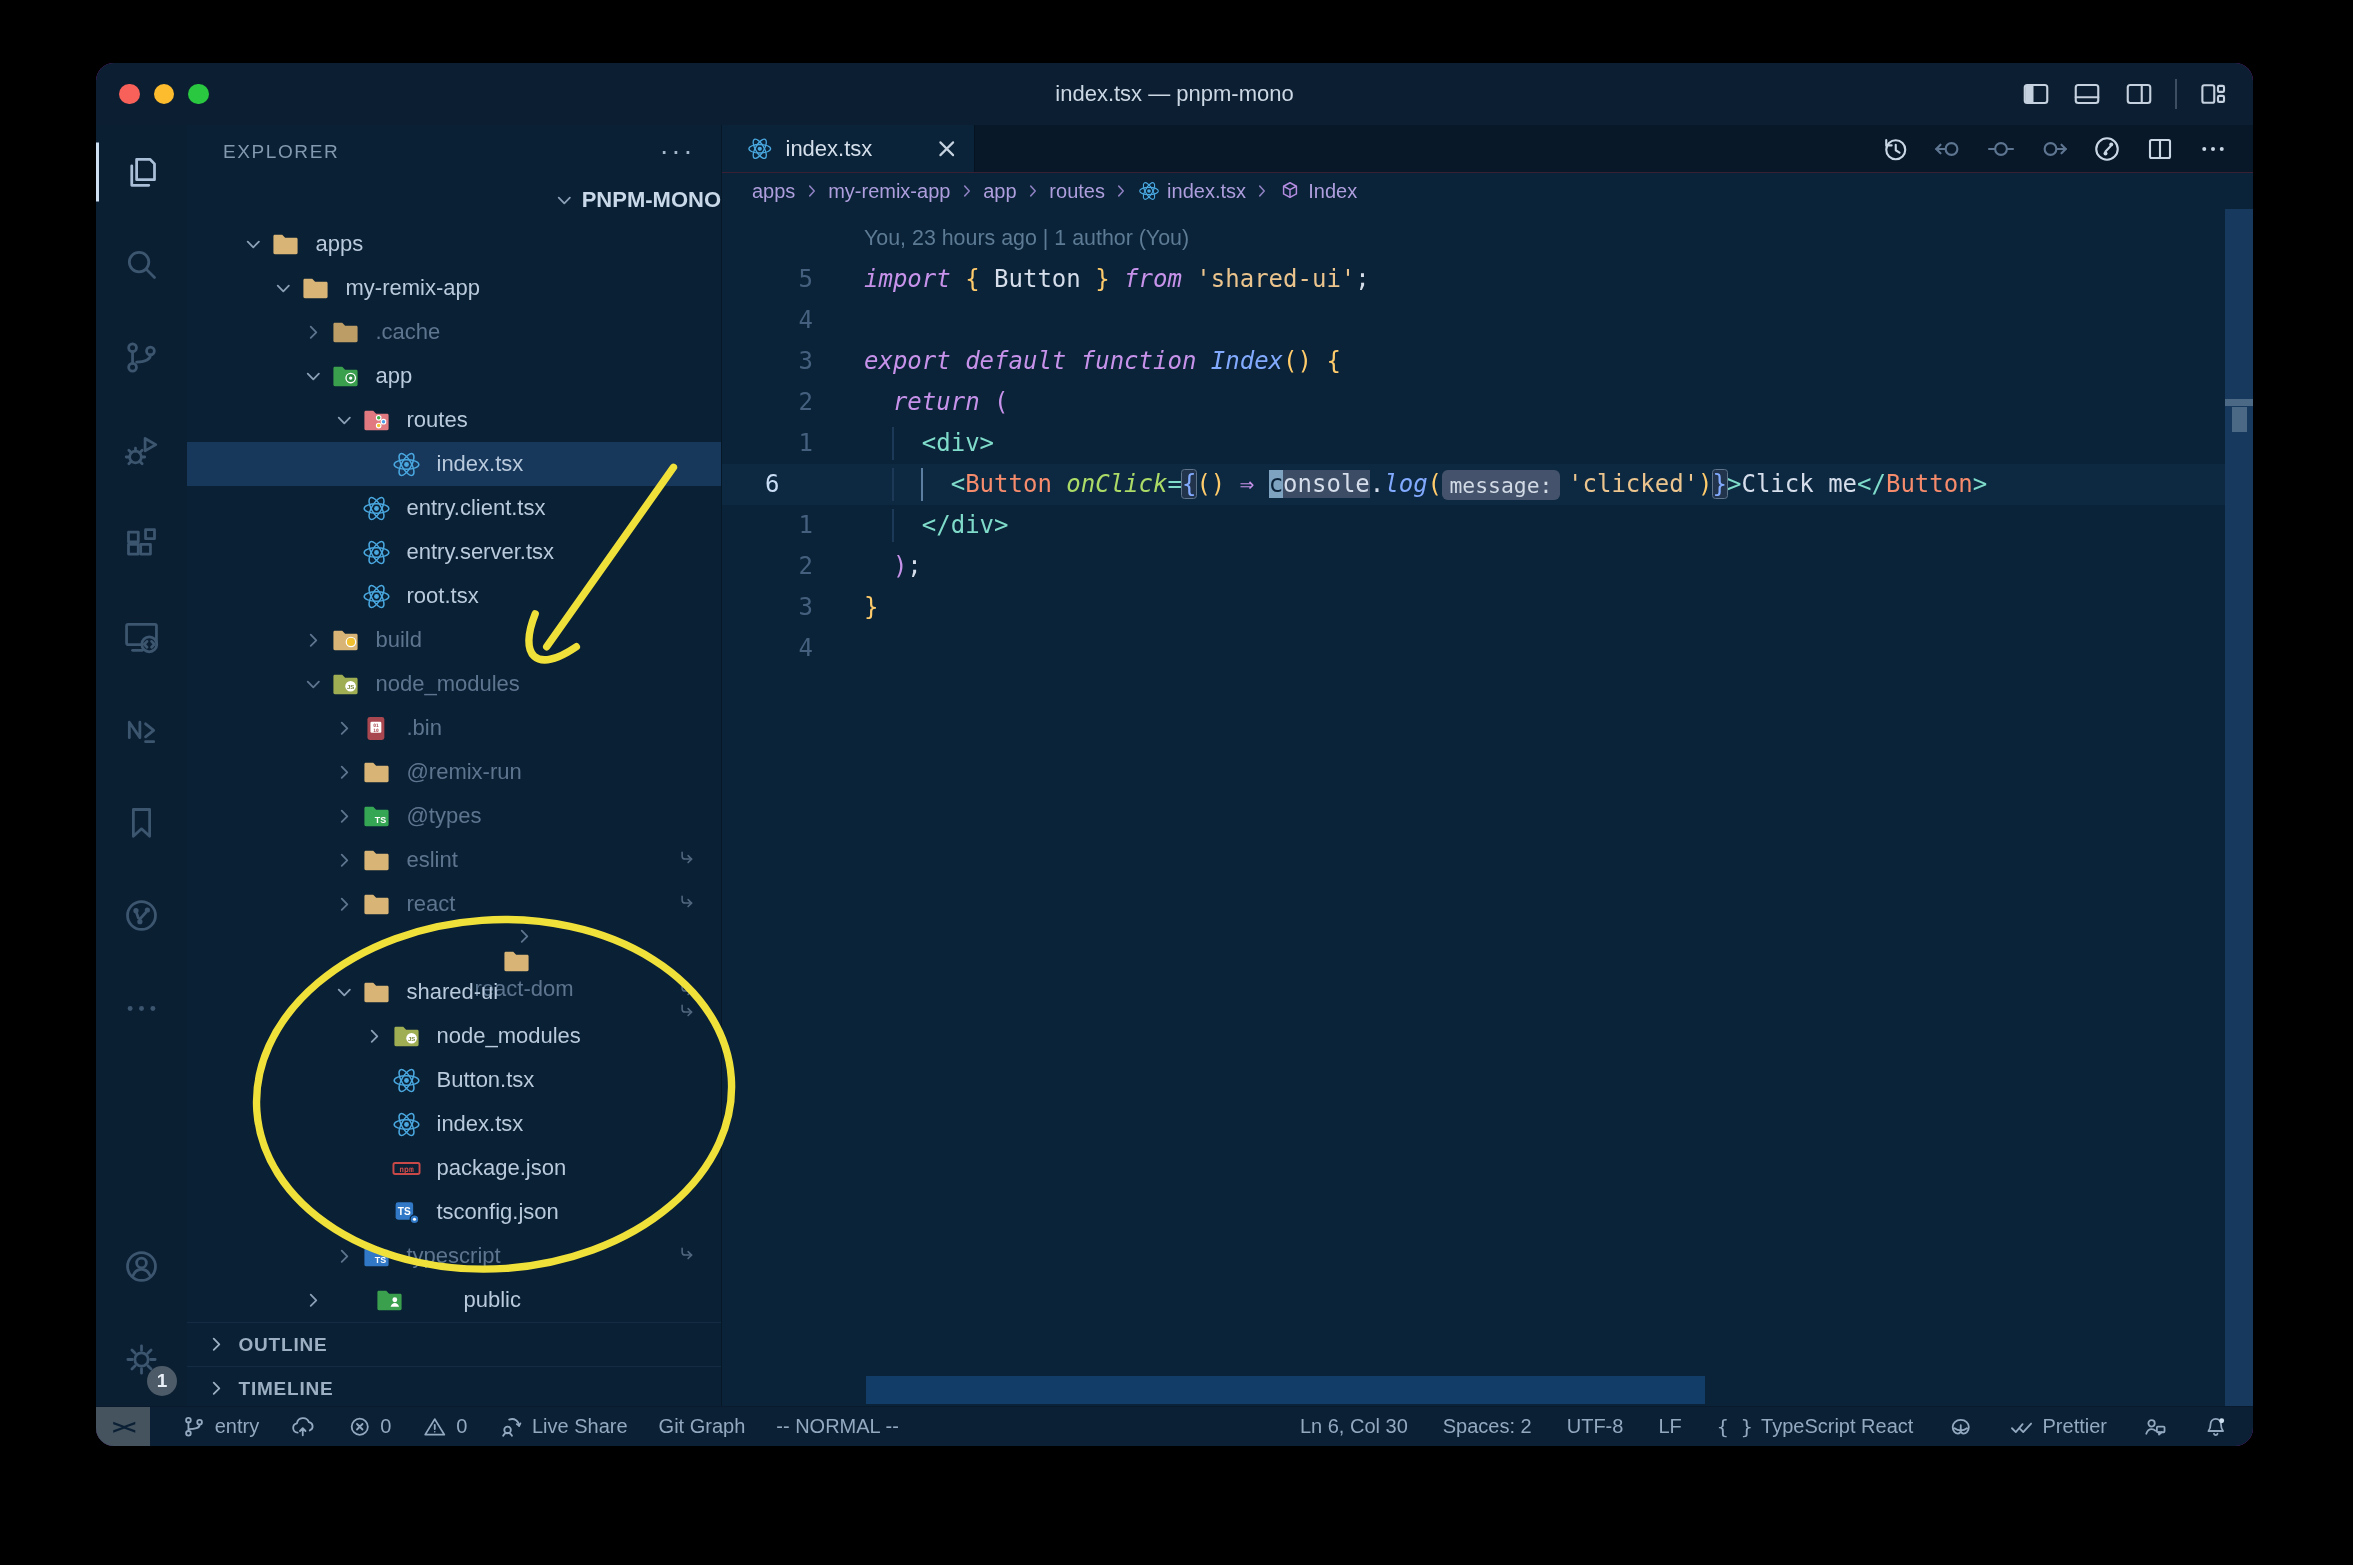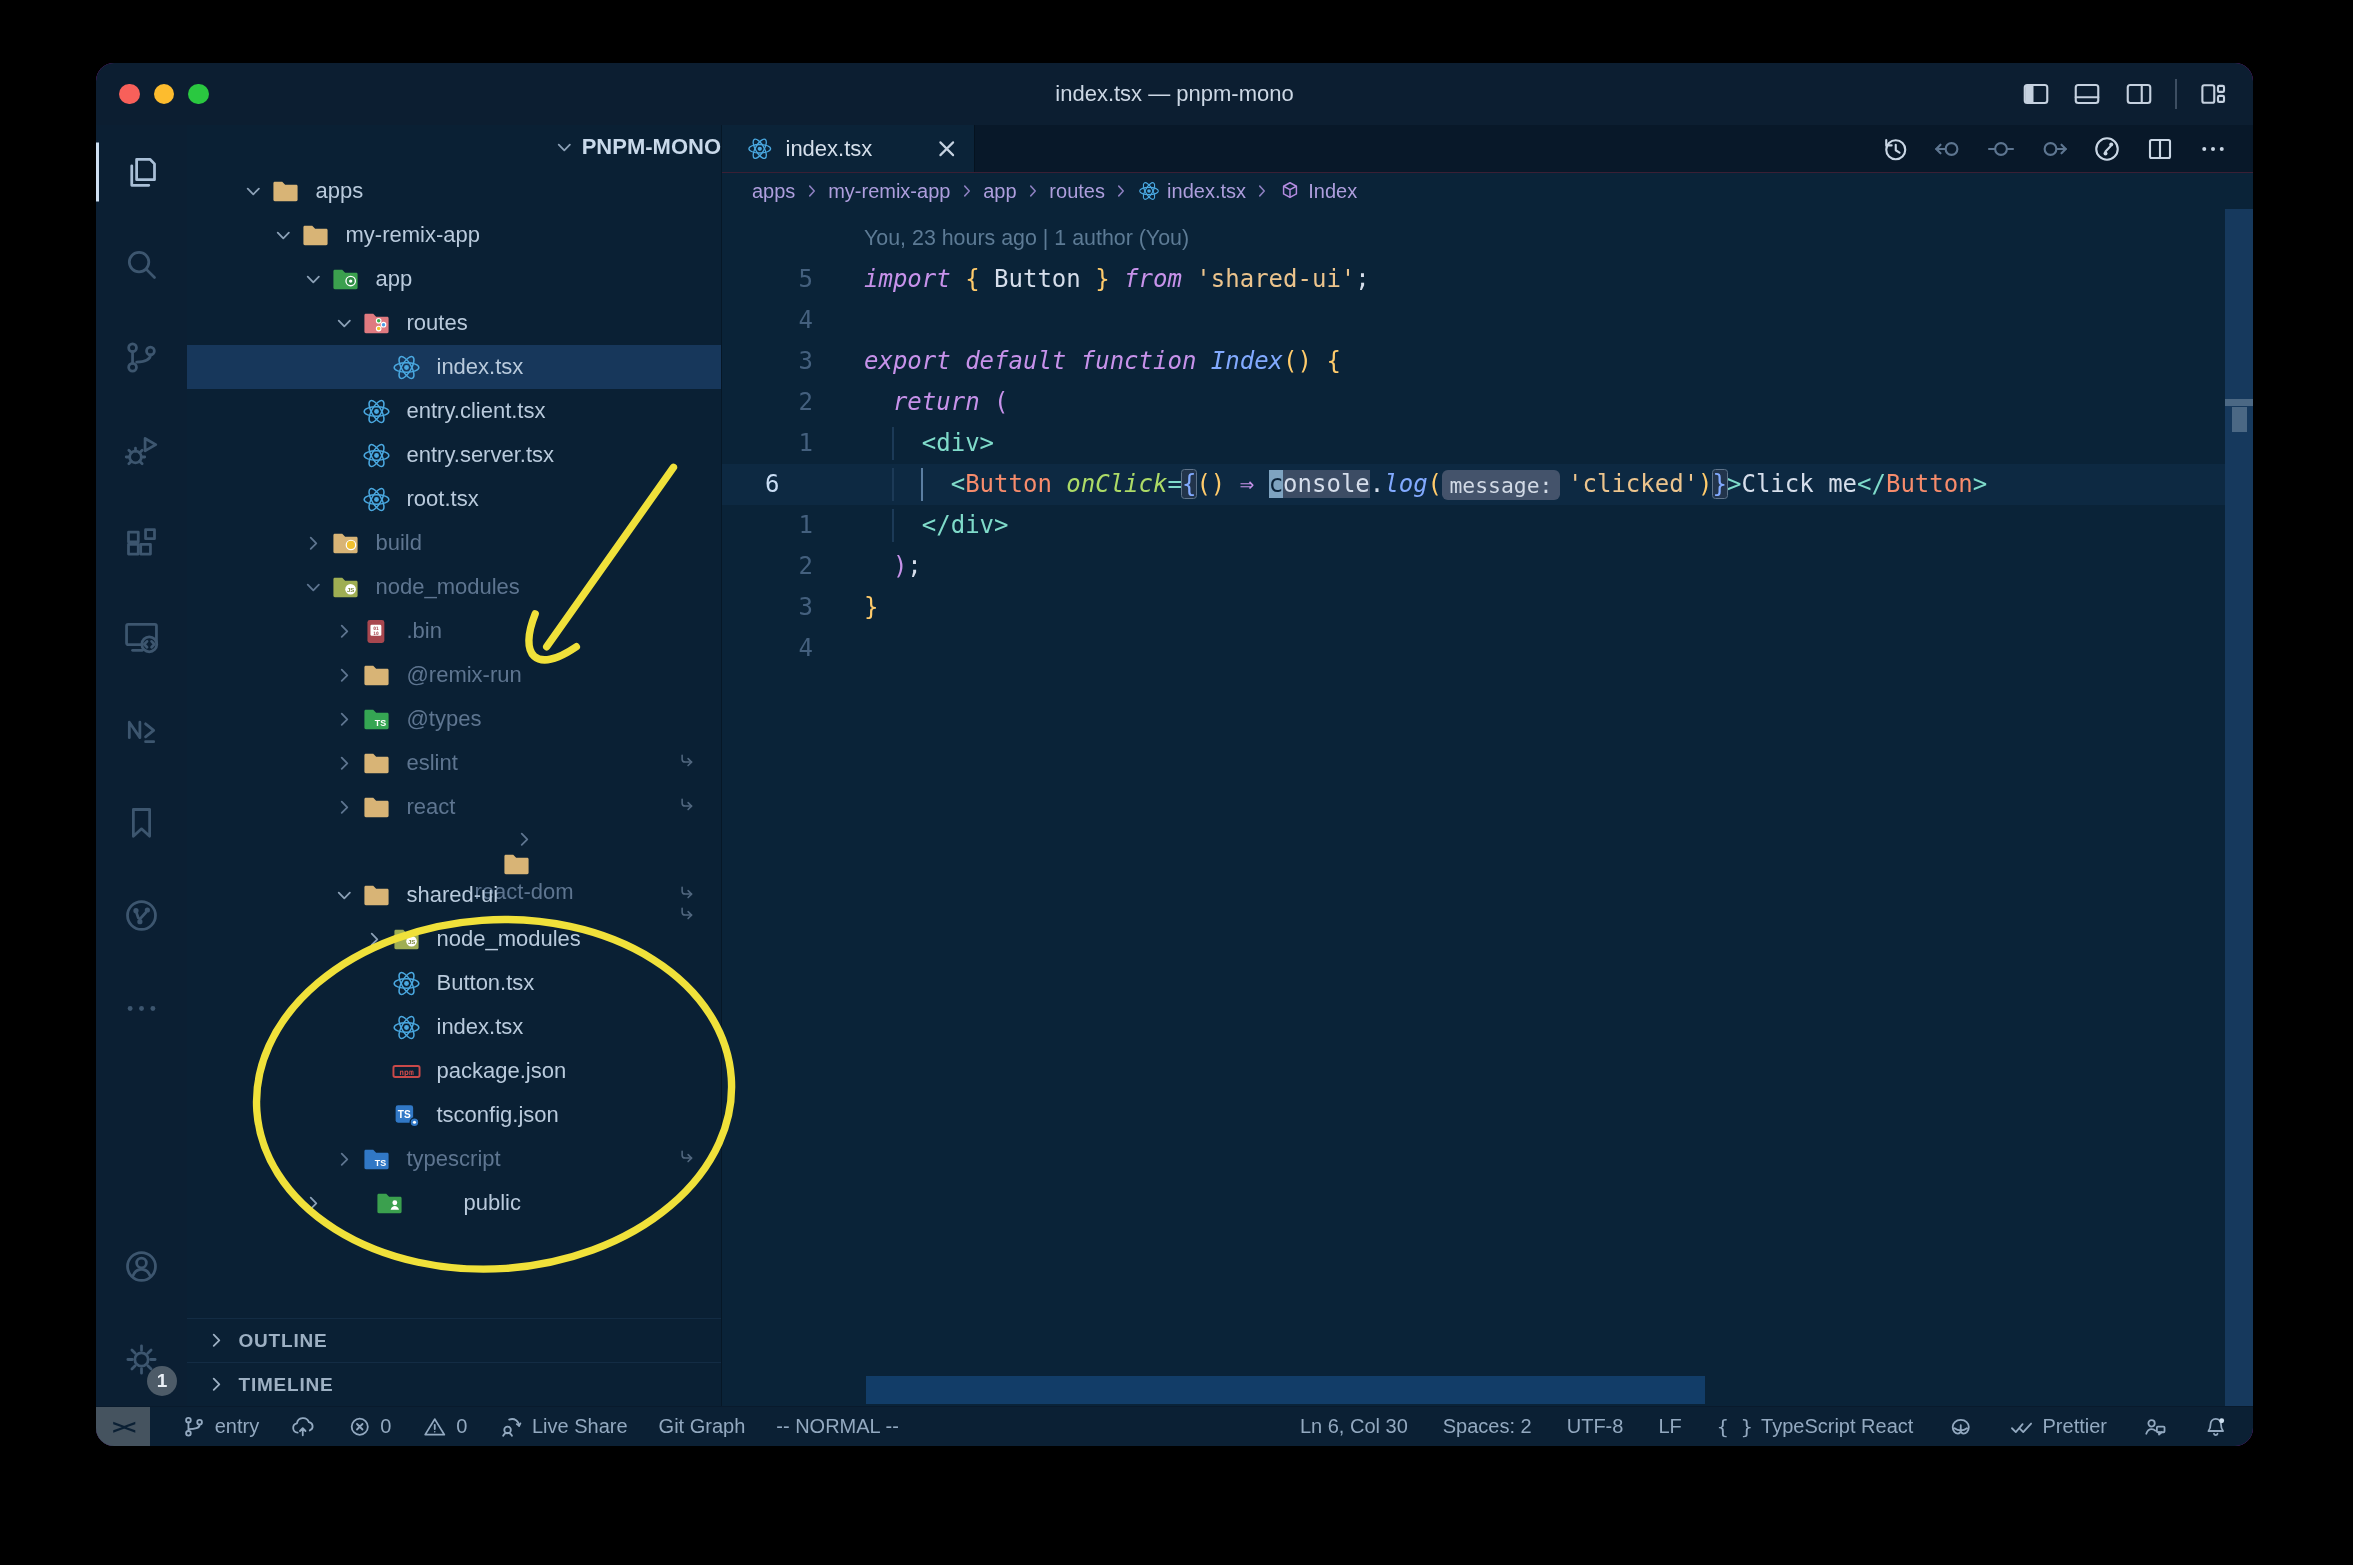--- a/index.html
+++ b/index.html
@@ -268,20 +268,24 @@
               <svg viewBox="0 0 24 24" fill="none" stroke="currentColor" stroke-width="1.7" stroke-linecap="round" stroke-linejoin="round">
                 <circle cx="12" cy="12" r="4.1"></circle>
                 <path d="M12 3.6v2.8 M12 17.6v2.8 M3.6 12h2.8 M17.6 12h2.8 M6.1 6.1l2 2 M15.9 15.9l2 2 M17.9 6.1l-2 2 M8.1 15.9l-2 2"></path>
               </svg>
             </span>
             <span class="ab-badge">1</span>
           </div>
         </div>
 
       <div class="sidebar">
+        <div class="sb-header">
+          <span>EXPLORER</span>
+          <span class="sb-dots">···</span>
+        </div>
         <div class="tree" id="tree">
             <div class="trow root" style="padding-left: 18px;">
               <span class="chev">
                 <span class="icon ">
                   <svg viewBox="0 0 24 24" fill="none" stroke="currentColor" stroke-width="1.7" stroke-linecap="round" stroke-linejoin="round">
                     <path d="M5.5 9l6.5 6.5L18.5 9" stroke-width="2.1"></path>
                   </svg>
                 </span>
               </span>
               <span>PNPM-MONO</span>
@@ -312,20 +316,37 @@
                 </span>
               </span>
               <span class="ficon">
                 <span class="icon ">
                   <svg viewBox="0 0 24 24">
                     <path d="M2 5.2c0-.7.5-1.2 1.2-1.2h6.1l2.4 2.4h9.1c.7 0 1.2.5 1.2 1.2v11.2c0 .7-.5 1.2-1.2 1.2H3.2c-.7 0-1.2-.5-1.2-1.2z" fill="#d8b476"></path>
                   </svg>
                 </span>
               </span>
               <span>my-remix-app</span>
+            </div>
+            <div class="trow dim" style="padding-left: 109px;">
+              <span class="chev">
+                <span class="icon ">
+                  <svg viewBox="0 0 24 24" fill="none" stroke="currentColor" stroke-width="1.7" stroke-linecap="round" stroke-linejoin="round">
+                    <path d="M9 5.5l6.5 6.5L9 18.5" stroke-width="2.1"></path>
+                  </svg>
+                </span>
+              </span>
+              <span class="ficon">
+                <span class="icon ">
+                  <svg viewBox="0 0 24 24">
+                    <path d="M2 5.2c0-.7.5-1.2 1.2-1.2h6.1l2.4 2.4h9.1c.7 0 1.2.5 1.2 1.2v11.2c0 .7-.5 1.2-1.2 1.2H3.2c-.7 0-1.2-.5-1.2-1.2z" fill="#bc9d66"></path>
+                  </svg>
+                </span>
+              </span>
+              <span>.cache</span>
             </div>
             <div class="trow" style="padding-left: 109px;">
               <span class="chev">
                 <span class="icon ">
                   <svg viewBox="0 0 24 24" fill="none" stroke="currentColor" stroke-width="1.7" stroke-linecap="round" stroke-linejoin="round">
                     <path d="M5.5 9l6.5 6.5L18.5 9" stroke-width="2.1"></path>
                   </svg>
                 </span>
               </span>
               <span class="ficon">

